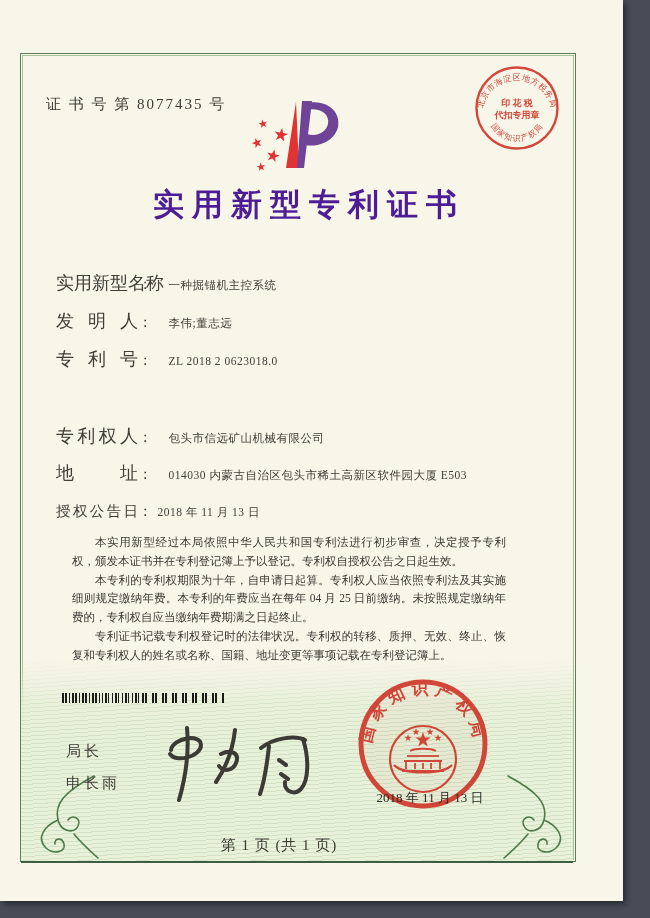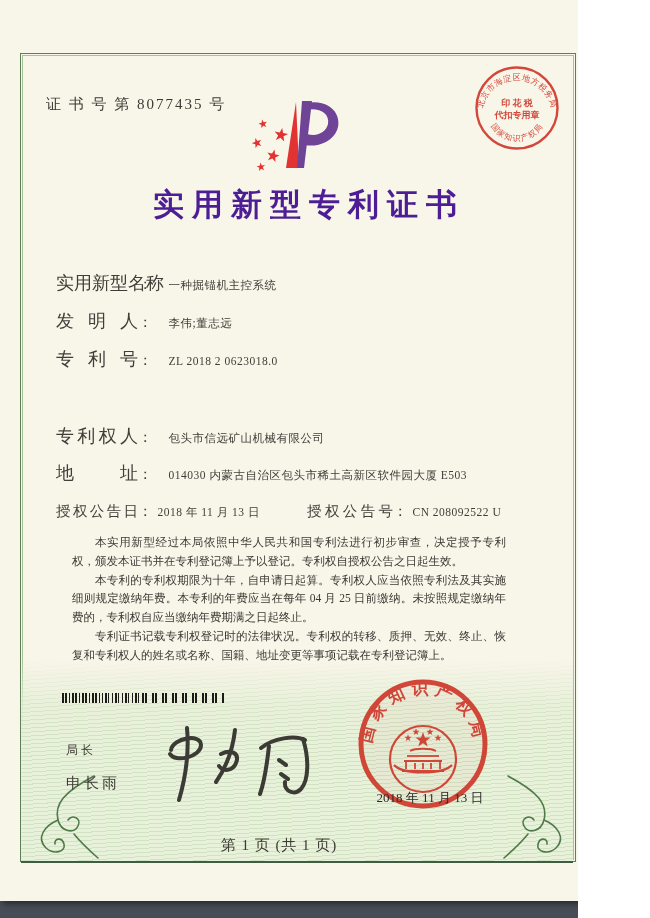--- a/index.html
+++ b/index.html
@@ -1,16 +1,16 @@
 <!DOCTYPE html>
 <html><head>
 <meta charset="utf-8">
 <style>
   html,body{margin:0;padding:0;}
-  .stage{position:relative;width:578px;height:918px;background:#474c57;overflow:hidden;
+  .stage{position:relative;width:650px;height:918px;background:#474c57;overflow:hidden;
          font-family:"Liberation Serif","DejaVu Serif",serif;}
   .page{position:absolute;left:0;top:0;width:623px;height:901px;background:#f8f5e9;
         box-shadow:3px 3px 6px rgba(0,0,0,.45);}
   .frame{position:absolute;left:20px;top:53px;width:554px;height:807px;
          border:1px solid #5e7f59;
          box-shadow:inset 0 0 0 1px #f8f5ea, inset 0 0 0 2px #a8c496;}
   .certno{position:absolute;left:46px;top:95px;font-size:15px;letter-spacing:2px;color:#3c3a35;}
   .title{position:absolute;left:30px;top:184px;width:558px;text-align:center;
          font-size:31px;letter-spacing:8px;font-weight:600;color:#4c1d95;}
   .row{position:absolute;left:56px;color:#403e39;white-space:nowrap;}
@@ -25,21 +25,21 @@
   .panel{position:absolute;left:21px;top:660px;width:552px;height:201px;
          background:linear-gradient(to bottom,rgba(231,240,216,0) 0,rgba(231,240,216,.9) 45px,#e8f1d9 80px);
          border-bottom:2px solid #3f5d43;}
   .panel-lines{position:absolute;inset:0;
          background:repeating-linear-gradient(176deg,rgba(122,165,108,.20) 0 1px,rgba(0,0,0,0) 1px 4px);
          -webkit-mask-image:linear-gradient(to bottom,transparent 0,black 70px);
          mask-image:linear-gradient(to bottom,transparent 0,black 70px);}
   .barcode{position:absolute;left:62px;top:693px;width:163px;height:10px;
          background:repeating-linear-gradient(90deg,#1d1b18 0 1.5px,rgba(0,0,0,0) 1.5px 3px,
            #1d1b18 3px 5px,rgba(0,0,0,0) 5px 6.5px,#1d1b18 6.5px 7.5px,rgba(0,0,0,0) 7.5px 10px);}
-  .director-label{position:absolute;left:66px;top:742px;font-size:12px;color:#3c3a35;letter-spacing:3px;}
+  .director-label{position:absolute;left:66px;top:742px;font-size:15px;color:#3c3a35;letter-spacing:3px;}
   .director-name{position:absolute;left:66px;top:774px;font-size:15px;color:#3c3a35;letter-spacing:3px;}
   .sig{position:absolute;left:155px;top:718px;}
   .seal{position:absolute;left:356px;top:677px;opacity:.93;}
   .seal-date{position:absolute;left:368px;top:789px;width:124px;text-align:center;
              font-size:13px;color:#2a2a27;white-space:nowrap;}
   .taxstamp{position:absolute;left:473px;top:64px;opacity:.92;}
   .footer{position:absolute;left:1px;top:836px;width:556px;text-align:center;
           font-size:15px;color:#3c3a35;letter-spacing:1px;}
   .orn{position:absolute;}
   svg text{font-family:"Liberation Serif","DejaVu Serif",serif;}
@@ -98,23 +98,20 @@
     </div>
     <div class="row" style="top:424px;">
       <span class="lbl">专利权人</span><span class="colon">：</span><span class="val">包头市信远矿山机械有限公司</span>
     </div>
     <div class="row" style="top:461px;">
       <span class="lbl">地址</span><span class="colon">：</span><span class="val">014030 内蒙古自治区包头市稀土高新区软件园大厦 E503</span>
     </div>
 
     <div class="row2" style="left:56px;top:502px;">
       <span class="lbl" style="display:inline-block;width:82px;text-align:justify;text-align-last:justify;font-size:14.5px;">授权公告日</span><span class="colon" style="font-size:14.5px;">：</span><span class="val" style="font-size:11.5px;margin-left:5px;letter-spacing:.5px;">2018 年 11 月 13 日</span>
-    </div>
-    <div class="row2" style="left:307px;top:502px;">
-      <span class="lbl" style="display:inline-block;width:86px;text-align:justify;text-align-last:justify;font-size:14.5px;">授权公告号</span><span class="colon" style="font-size:14.5px;">：</span><span class="val" style="font-size:11.5px;margin-left:5px;letter-spacing:.5px;">CN 208092522 U</span>
     </div>
 
     <div class="body-text">
       <p>本实用新型经过本局依照中华人民共和国专利法进行初步审查，决定授予专利权，颁发本证书并在专利登记簿上予以登记。专利权自授权公告之日起生效。</p>
       <p>本专利的专利权期限为十年，自申请日起算。专利权人应当依照专利法及其实施细则规定缴纳年费。本专利的年费应当在每年 04 月 25 日前缴纳。未按照规定缴纳年费的，专利权自应当缴纳年费期满之日起终止。</p>
       <p>专利证书记载专利权登记时的法律状况。专利权的转移、质押、无效、终止、恢复和专利权人的姓名或名称、国籍、地址变更等事项记载在专利登记簿上。</p>
     </div>
 
     <div class="panel">
       <div class="panel-lines"></div>

